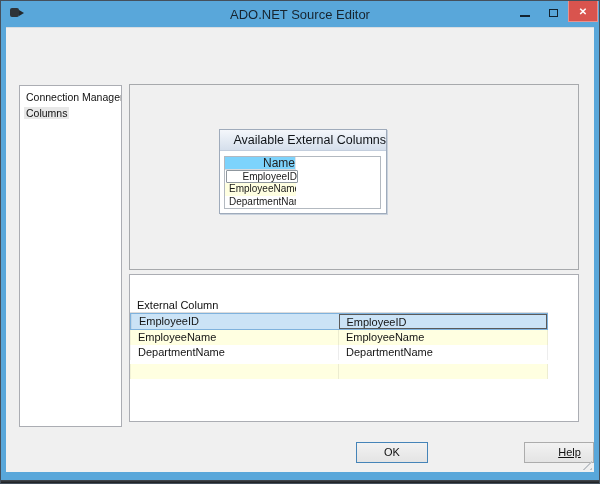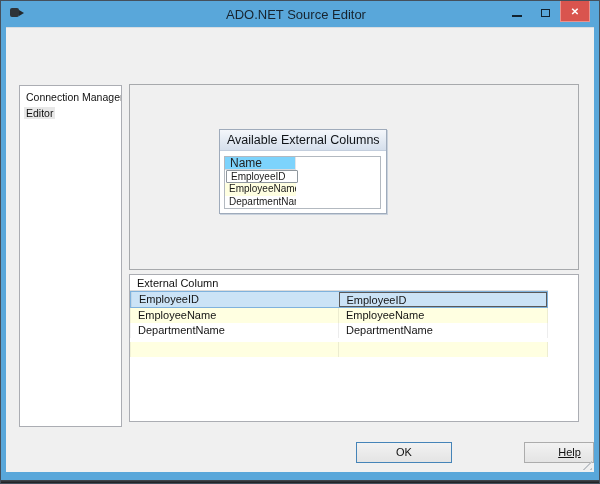--- a/index.html
+++ b/index.html
@@ -12,21 +12,21 @@
     border:1px solid #45505c;
     overflow:hidden;
   }
   .window::after{
     content:""; position:absolute; left:0; right:0; bottom:0; height:3px;
     background:linear-gradient(to bottom,#454a50,#1b1d20);
   }
 
   
   .titlebar{
-    position:absolute; top:0; left:0; right:8px; height:26px;
+    position:absolute; top:0; left:0; right:0; height:26px;
     display:flex; align-items:center;
   }
   .app-icon{
     position:absolute; left:9px; top:5px; width:14px; height:13px;
   }
   .app-icon .box{
     position:absolute; left:0; top:2px; width:9px; height:9px;
     background:#2e3338; border-radius:2px;
   }
   .app-icon .arrow{
@@ -64,21 +64,21 @@
     background:#fff; border:1px solid #abadb3; padding-top:3px;
     font-size:10.5px; color:#111; overflow:hidden;
   }
   .sidebar .item{ line-height:16px; padding:0 4px; white-space:nowrap; }
   .sidebar .item span{ padding:0 2px; }
   .sidebar .item.selected span{ background:#e8e8e8; }
 
   
   .top-panel{
     position:absolute; left:123px; top:56px; width:450px; height:186px;
-    background:#f0f0f0; border:1px solid #a7a9ac;
+    background:#f0f0f0; border:1px solid #a7a9ac;text-align:right;
   }
   .group-box{
     position:absolute; left:89px; top:44px; width:168px; height:85px;
     background:#fff; border:1px solid #9fabbb;
     box-shadow:1px 1px 0 #c9d2dd;
   }
   .group-header{
     height:21px; line-height:21px; padding-left:7px;
     font-size:12.5px; color:#101418;
     background:linear-gradient(to bottom,#f4f7fb,#d5dfec);
@@ -103,21 +103,21 @@
     border:1px solid #8f979e; border-radius:1px; background:#fff;
     margin-left:1px; width:72px;
   }
   .cols-list .row.yellow{ background:#ffffe1; }
 
   
   .table-panel{
     position:absolute; left:123px; top:246px; width:450px; height:148px;
     background:#fff; border:1px solid #abadb3;
   }
-  .grid{ width:418px; }
+  .grid{ width:418px;margin-top:22px; }
   .grid .thead{ display:flex; height:16px; border-bottom:1px solid #dcdcdc; }
   .grid .thead .cell{
     font-size:11px; color:#101010; line-height:16px; padding-left:7px;
     width:209px; white-space:nowrap; overflow:hidden;
   }
   .grid .trow{ display:flex; height:15px; }
   .grid .trow .cell{
     width:209px; font-size:11px; color:#141414; line-height:15px; padding-left:7px;
     border-right:1px solid rgba(0,0,0,0.07); white-space:nowrap; overflow:hidden;
   }
@@ -134,21 +134,21 @@
 
   
   .btn{
     position:absolute; top:414px; height:21px;
     background:linear-gradient(to bottom,#f2f2f2,#e4e4e4);
     border:1px solid #acacac;
     font-size:11px; color:#101010; text-align:center; line-height:19px;
     cursor:default;
   }
   .btn.default{ border:1px solid #4584b8; }
-  .btn-ok{ left:350px; width:96px; }
+  .btn-ok{ left:350px; width:72px; }
   .btn-cancel{ left:435px; width:72px; }
   .btn-help{ left:518px; width:70px;padding-left:21px; }
   .btn-help span{ text-decoration:underline; }
 
   .grip{
     position:absolute; right:2px; bottom:2px; width:12px; height:12px;
     background:repeating-linear-gradient(135deg,#bfc3c8 0 2px,transparent 2px 5px);
     clip-path:polygon(100% 0,100% 100%,0 100%);
   }
 </style>
@@ -177,21 +177,21 @@
   </div>
 
   <div class="client">
 
 
     <div class="sidebar">
       <div class="item">
         <span>Connection Manager</span>
       </div>
       <div class="item selected">
-        <span>Editor</span>
+        <span>Columns</span>
       </div>
     </div>
 
     <div class="top-panel">
       <div class="group-box">
         <div class="group-header">Available External Columns</div>
         <div class="cols-list">
           <div class="hdr">Name</div>
           <div class="row focused">EmployeeID</div>
           <div class="row yellow">EmployeeName</div>

